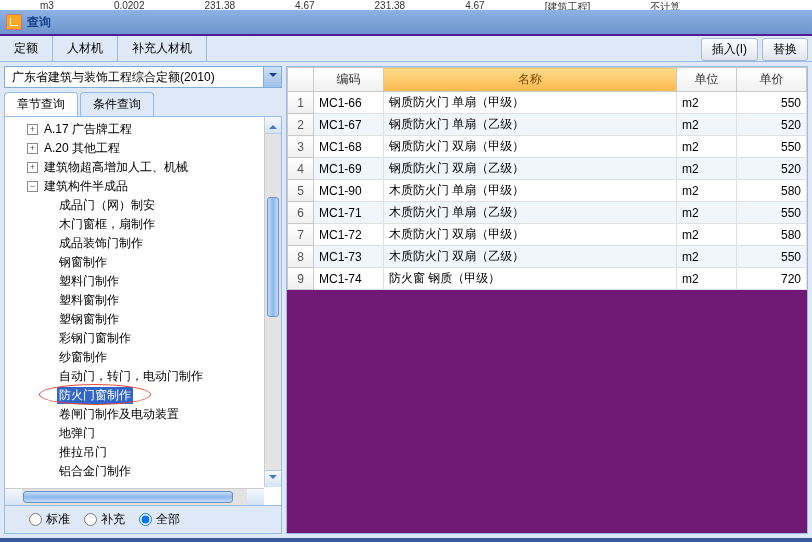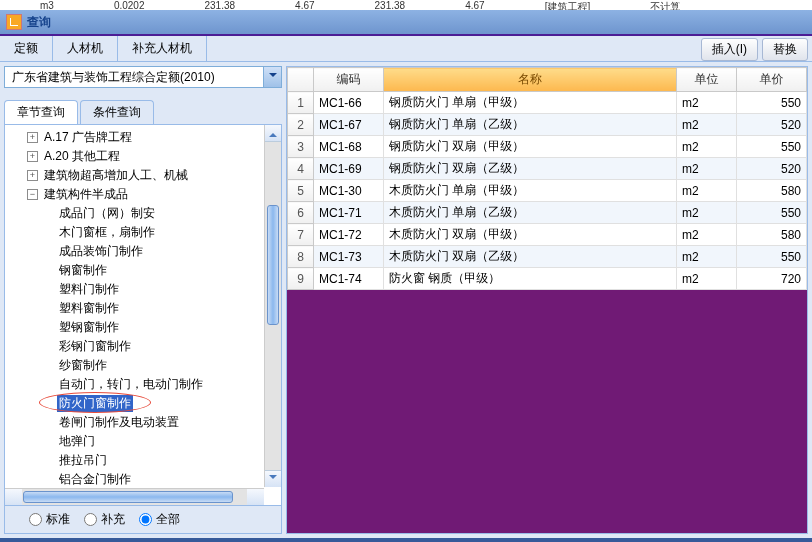--- a/index.html
+++ b/index.html
@@ -12,21 +12,21 @@
 .toolbar{height:28px;background:#dfe8f6;border-top:2px solid #4c1d95;border-bottom:1px solid #99bbe8;display:flex;align-items:center;position:relative}
 .tab{padding:4px 14px;border-right:1px solid #99bbe8;background:#dfe8f6;cursor:pointer;display:flex;align-items:center}
 .toolbar .btngroup{position:absolute;right:4px;top:2px;display:flex;gap:4px}
 .btn{background:linear-gradient(#fefefe,#e0e4ec);border:1px solid #a7b8d4;border-radius:3px;padding:2px 10px;font-size:12px;cursor:pointer}
 .content{flex:1;display:flex;background:#dfe8f6;padding:4px;gap:4px;overflow:hidden}
 .left{width:278px;display:flex;flex-direction:column;background:#dfe8f6}
 .combo{height:22px;display:flex}
 .combo input{flex:1;border:1px solid #7eadd9;padding:2px 7px;font-size:12px;background:#fff}
 .combo .drop{width:18px;background:linear-gradient(#cfe0f7,#9fc1e8);border:1px solid #7eadd9;border-left:none;display:flex;align-items:center;justify-content:center}
 .combo .drop:after{content:"";border:4px solid transparent;border-top-color:#15428b}
-.subtabs{display:flex;margin-top:12px}
+.subtabs{display:flex;margin-top:4px}
 .subtab{padding:3px 12px;background:#dfe8f6;border:1px solid #99bbe8;border-bottom:none;border-radius:4px 4px 0 0;margin-right:2px;cursor:pointer}
 .subtab.active{background:#fff}
 .tree-wrap{flex:1;background:#fff;border:1px solid #99bbe8;overflow:hidden;position:relative}
 .tree{padding:3px 0;overflow:auto;height:calc(100% - 4px)}
 .tree-row{white-space:nowrap;padding:1px 0 1px 6px;cursor:pointer;display:flex;align-items:center}
 .plusminus{display:inline-block;width:11px;height:11px;border:1px solid #8c8c8c;font-size:9px;line-height:9px;text-align:center;margin-right:4px;background:#fff;color:#555}
 .tree-label{padding:0 2px}
 .tree-label.sel{background:#3165c9;color:#fff}
 .tree-label.circled{position:relative}
 .tree-label.circled:after{content:"";position:absolute;left:-18px;top:-3px;width:110px;height:19px;border:1px solid #e74c3c;border-radius:50%/50%;pointer-events:none}
@@ -226,21 +226,21 @@
             </tr>
             <tr class="even">
               <td class="rownum">4</td>
               <td>MC1-69</td>
               <td>钢质防火门 双扇（乙级）</td>
               <td>m2</td>
               <td class="num">520</td>
             </tr>
             <tr class="odd">
               <td class="rownum">5</td>
-              <td>MC1-30</td>
+              <td>MC1-90</td>
               <td>木质防火门 单扇（甲级）</td>
               <td>m2</td>
               <td class="num">580</td>
             </tr>
             <tr class="even">
               <td class="rownum">6</td>
               <td>MC1-71</td>
               <td>木质防火门 单扇（乙级）</td>
               <td>m2</td>
               <td class="num">550</td>

